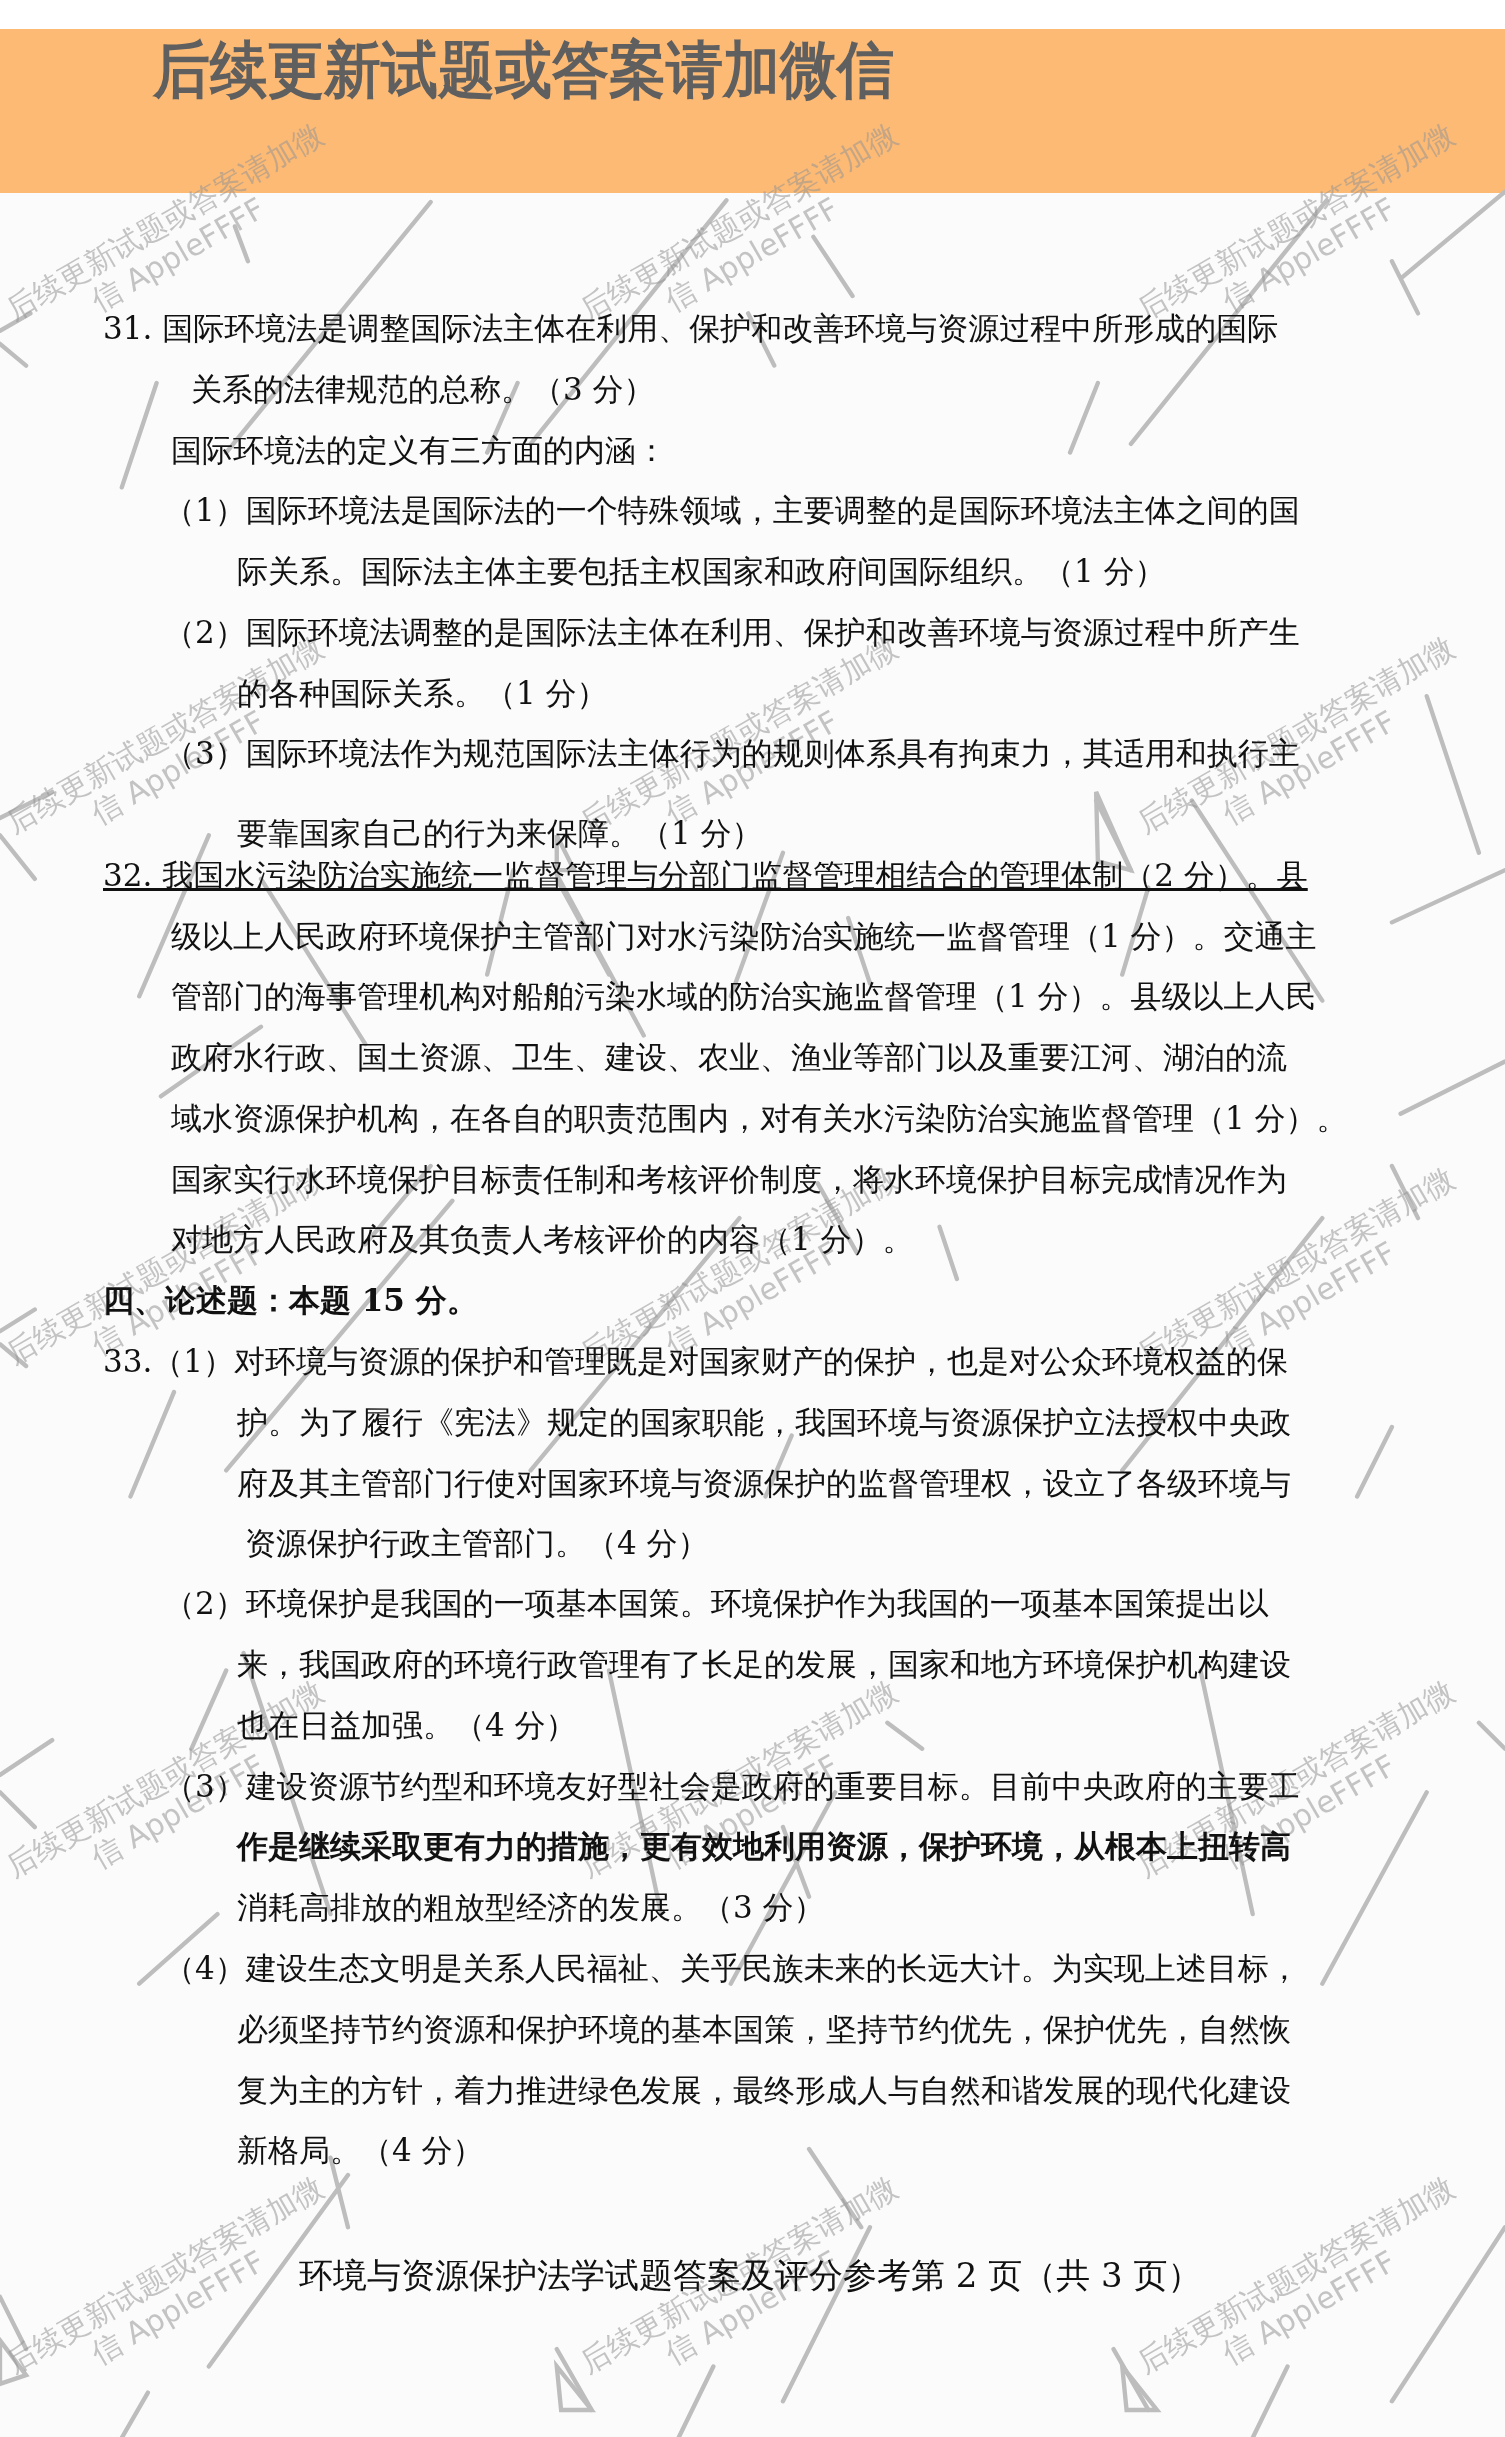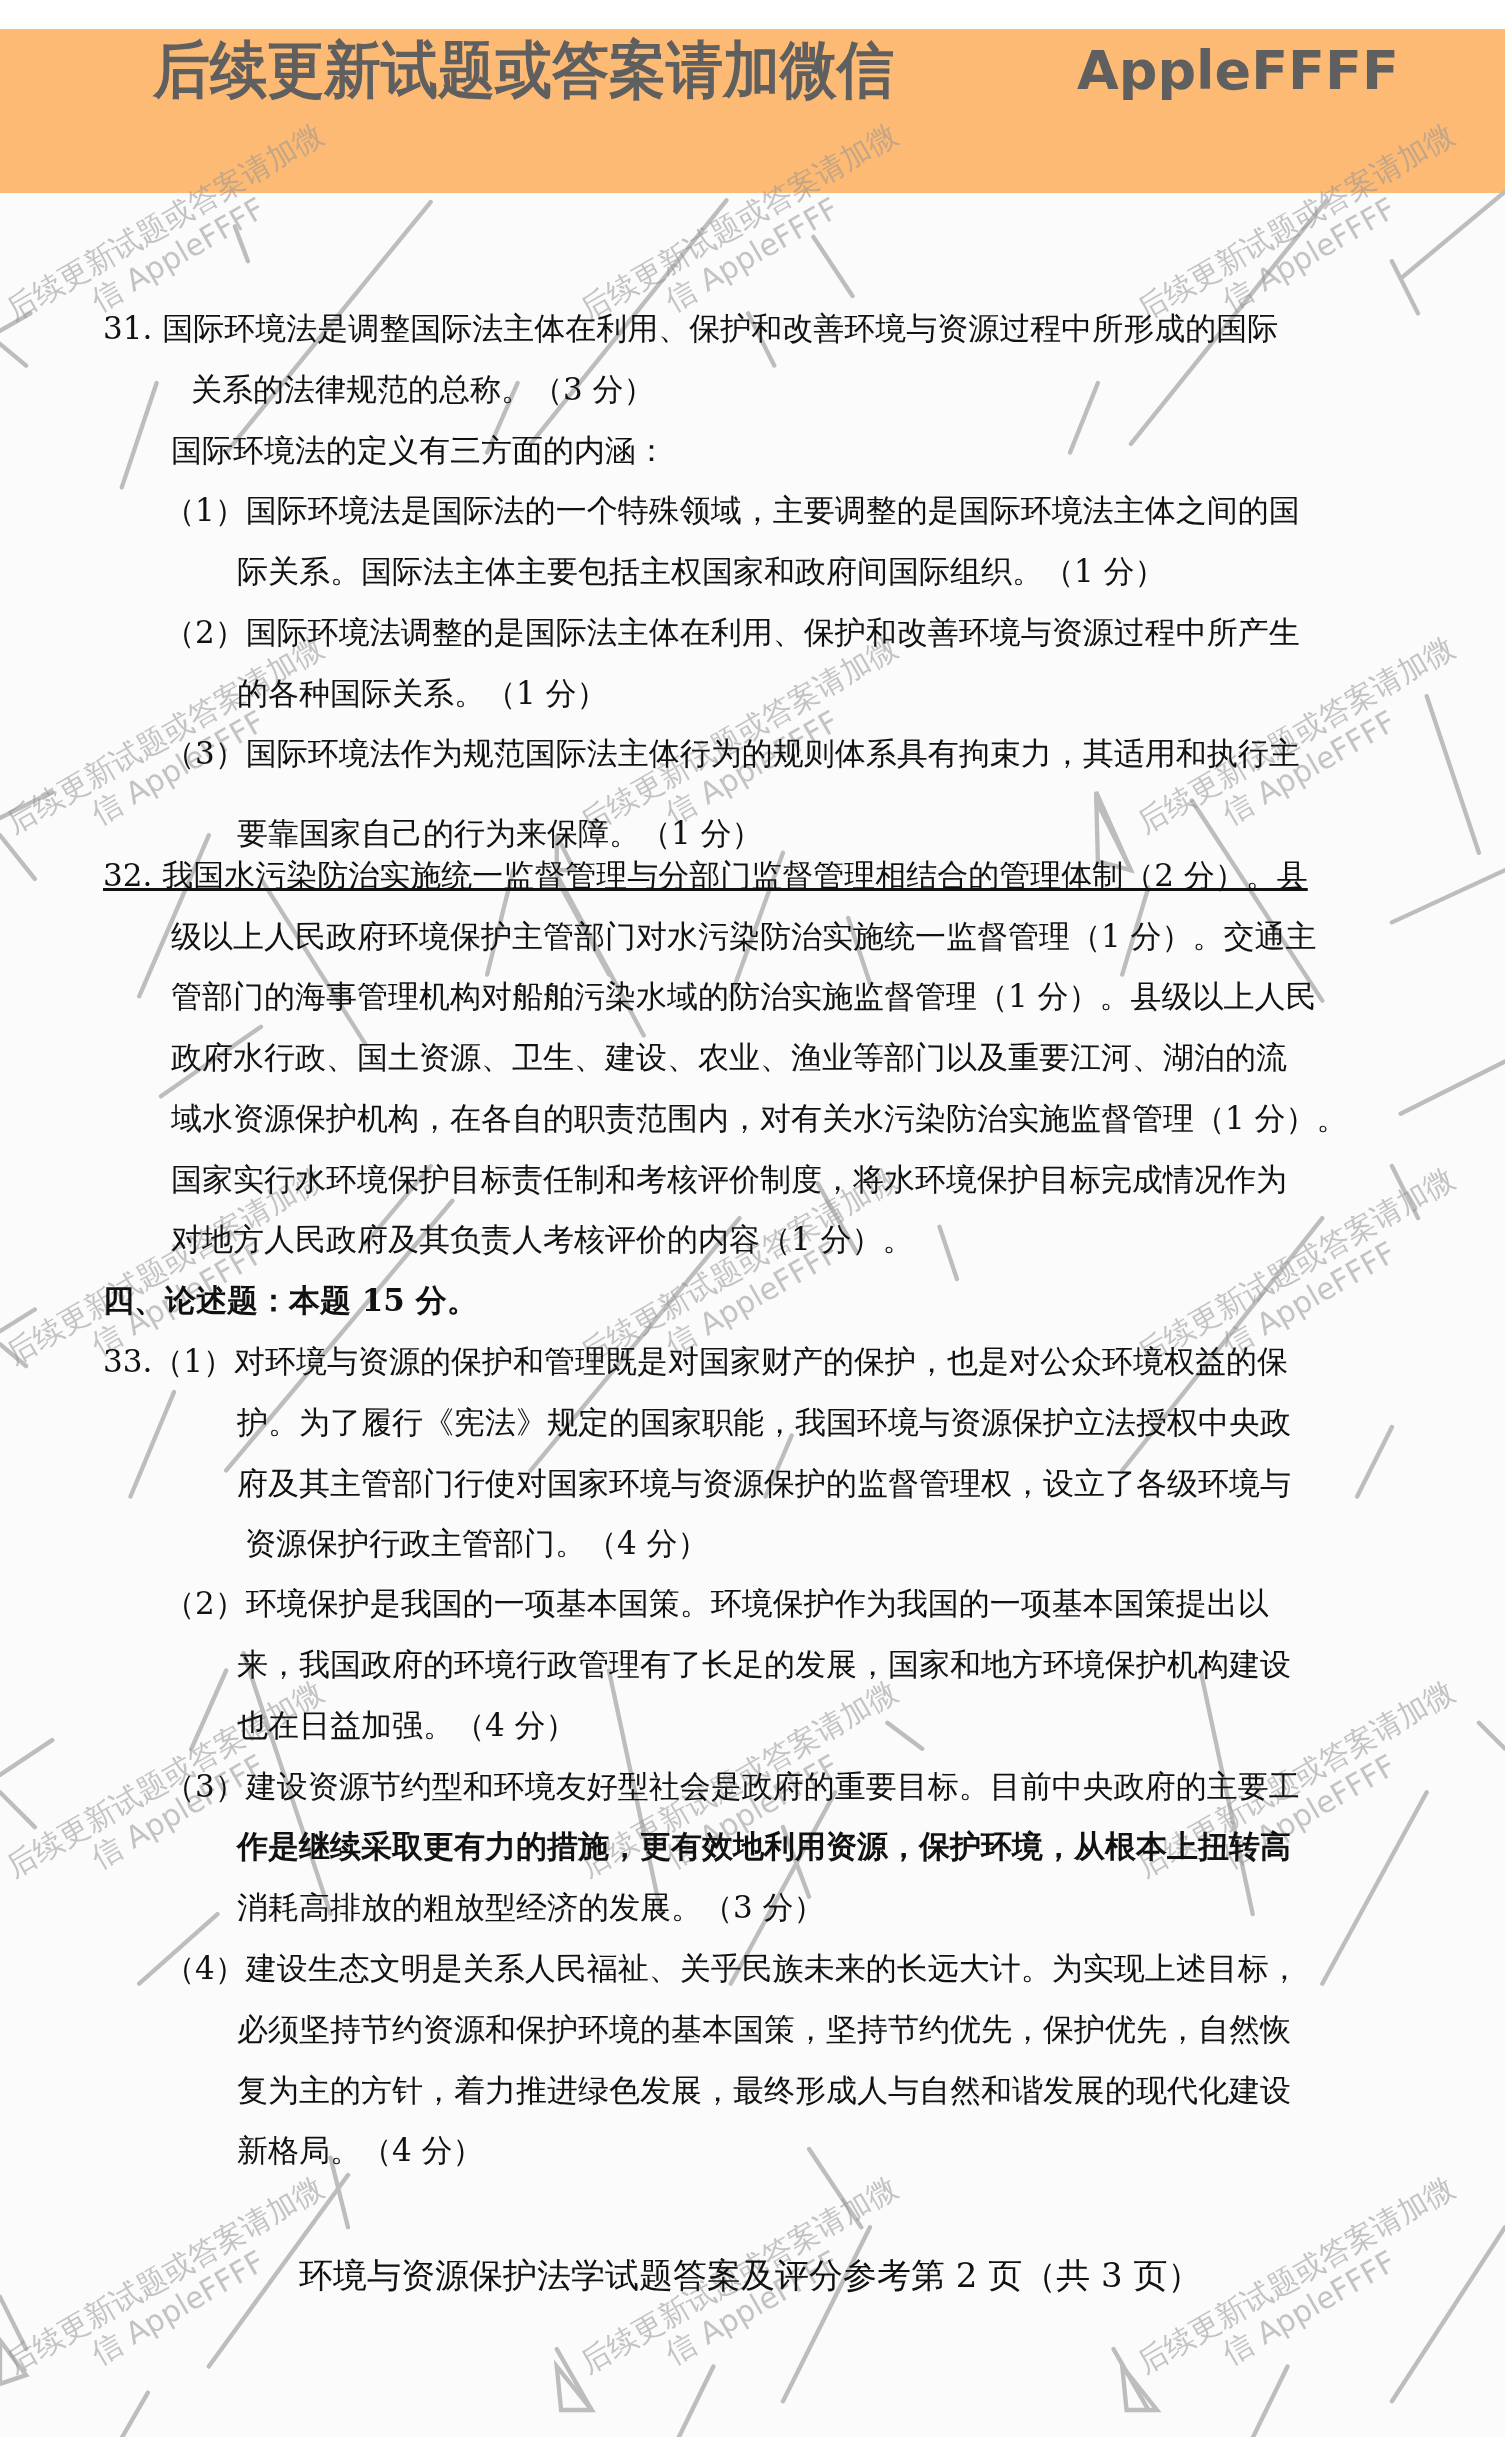--- a/index.html
+++ b/index.html
@@ -47,21 +47,20 @@
   }
   .bold { font-weight: bold; }
   .footer-line { font-size: 34px; }
 </style>
 </head>
 <body>
 
 <div class="top-white"></div>
 <div class="banner">
   <span class="banner-text">后续更新试题或答案请加微信</span>
-  <span class="banner-id">AppleFFFF</span>
 </div>
 
 <div class="wm-layer">
   <svg class="wm-svg" width="1505" height="2438" viewBox="0 0 1730 2802">
     <g stroke="#bdbdbd" stroke-width="5" fill="none" stroke-linecap="round">
 
       <path d="M0 380 L35 360 M0 395 L30 420 M140 560 L180 440 M260 520 L495 232 M270 260 L285 300"></path>
       <path d="M560 520 L595 440 M610 510 L835 230 M935 272 L980 340 M860 360 L890 420"></path>
       <path d="M1230 520 L1262 440 M1300 510 L1525 230 M1610 320 L1730 220 M1600 300 L1630 360"></path>
 

